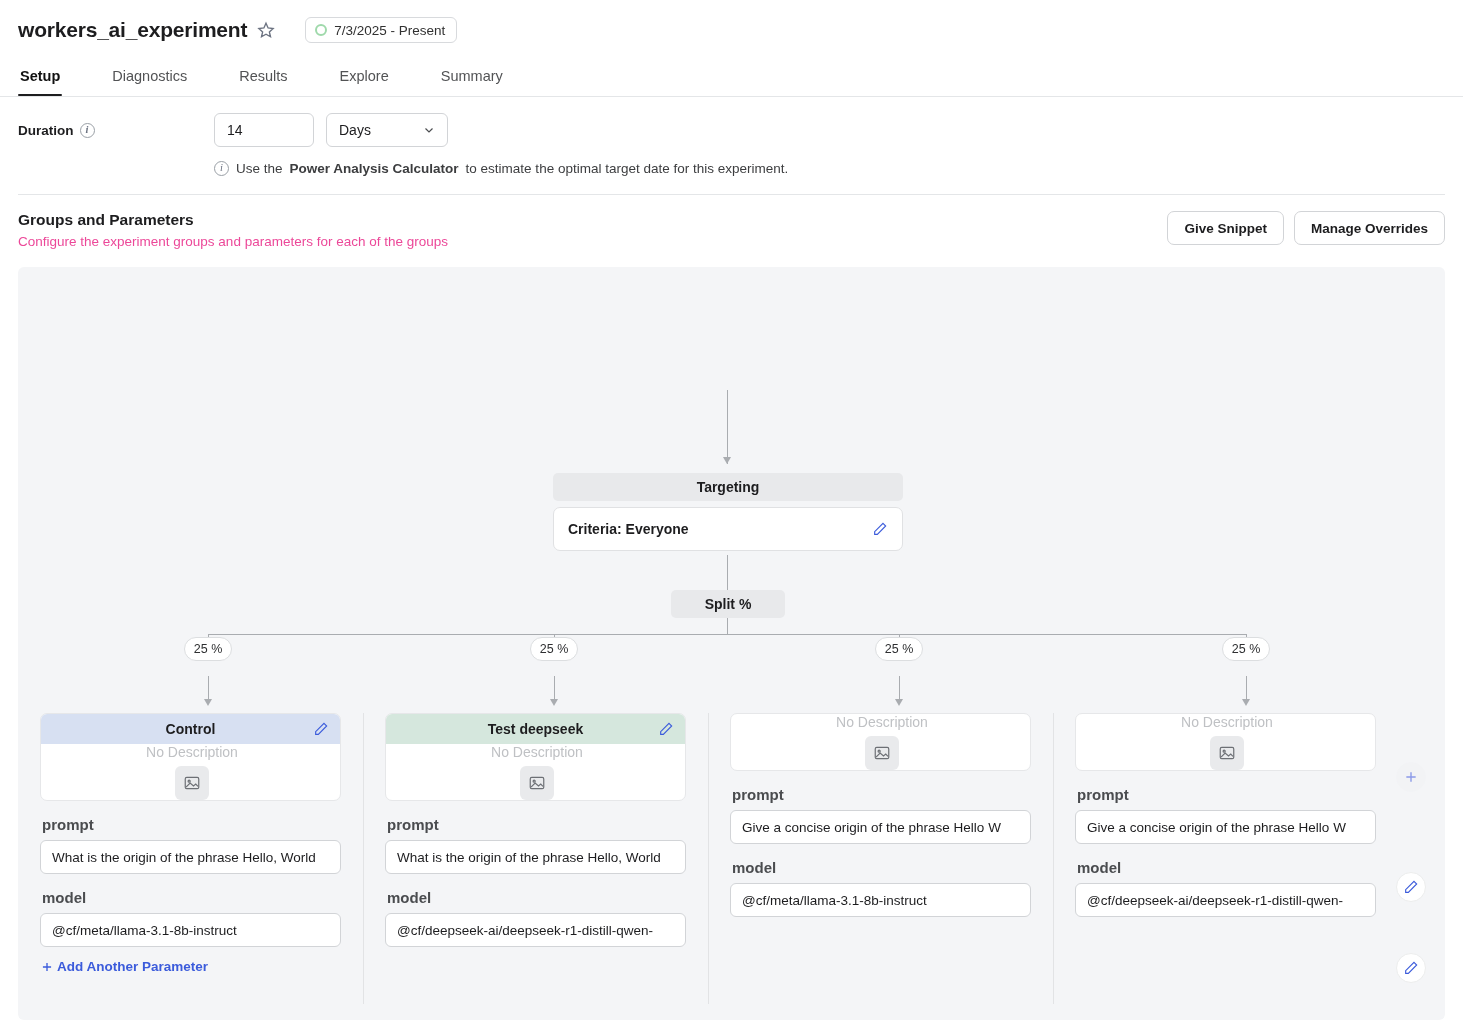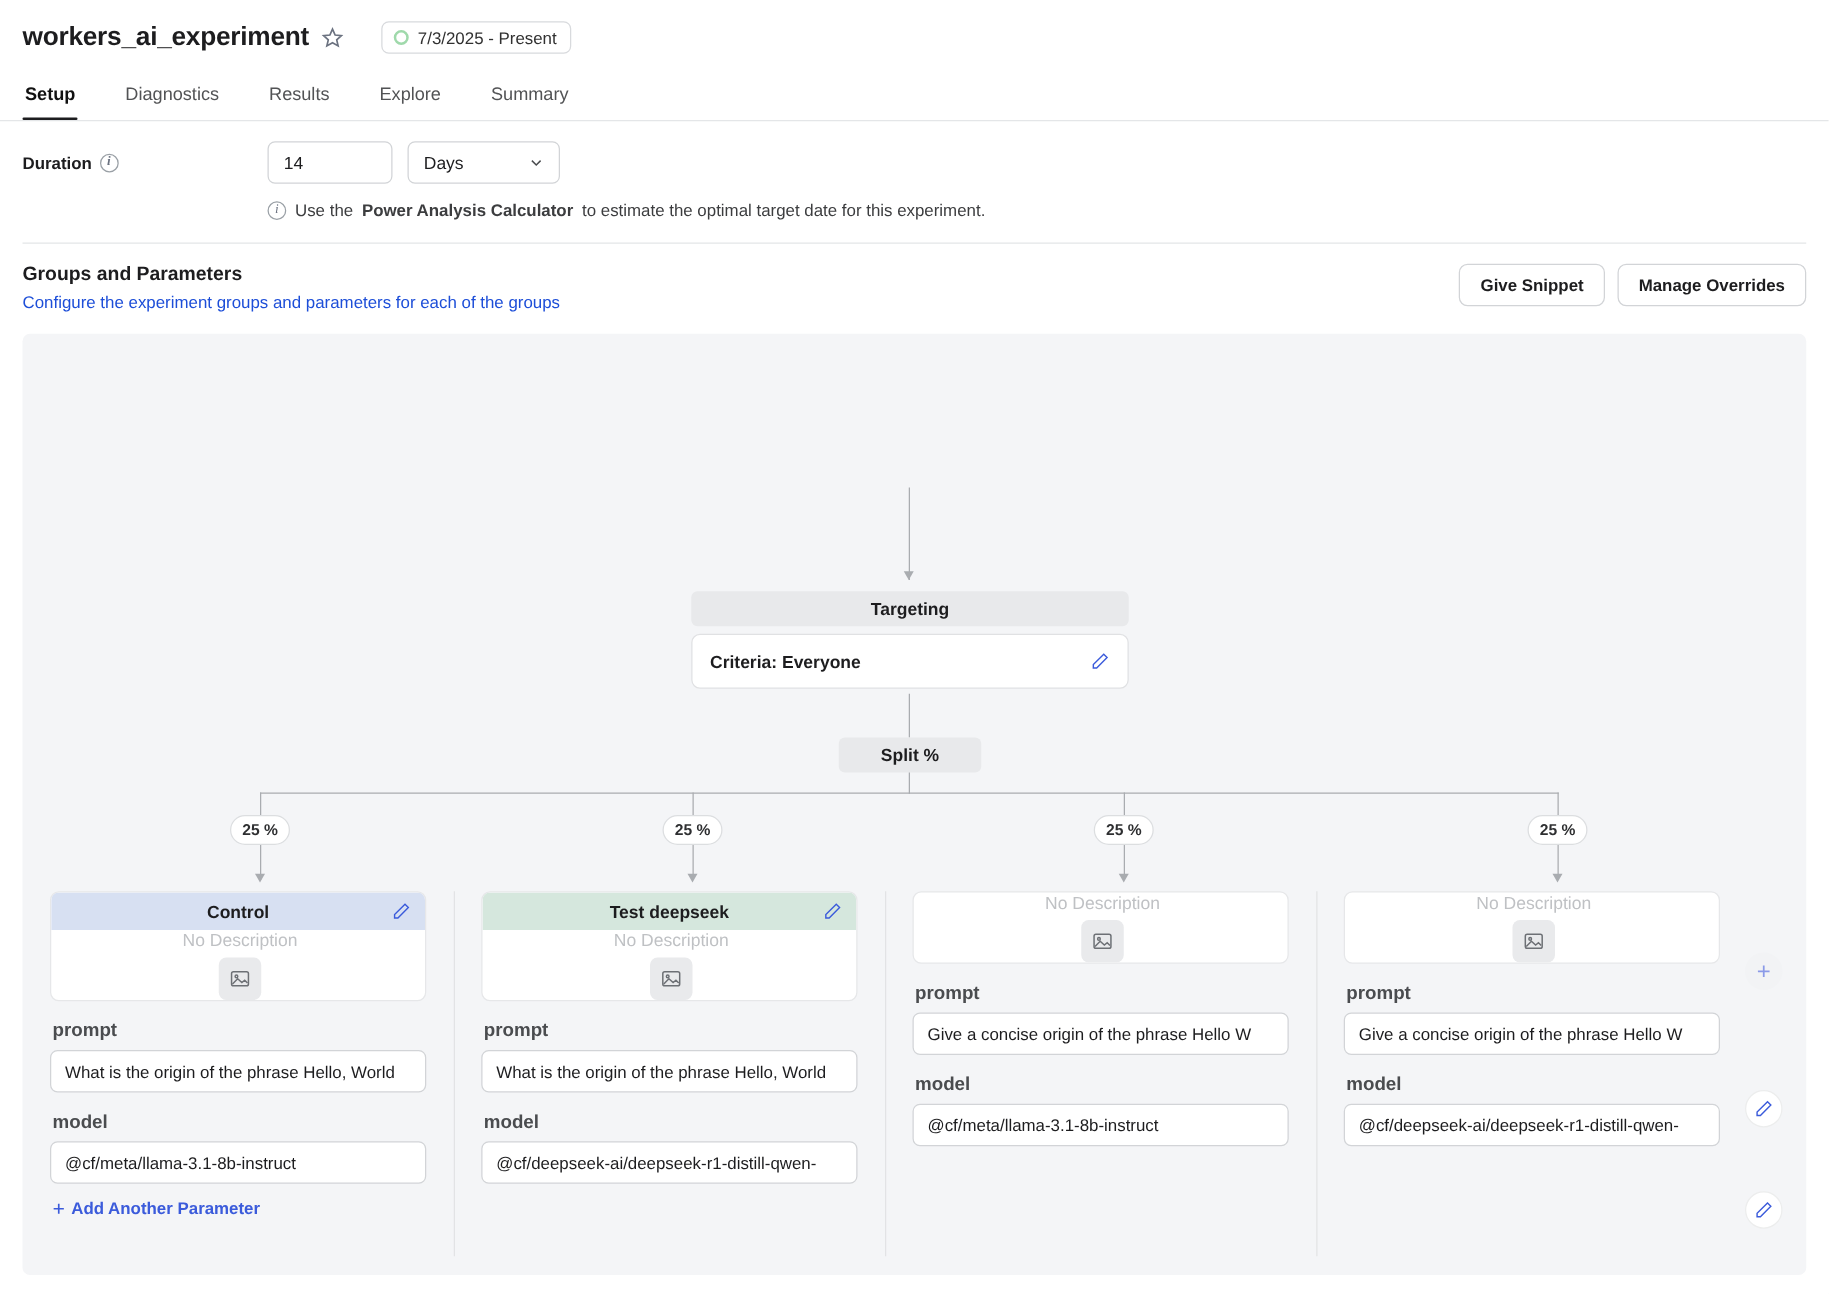--- a/index.html
+++ b/index.html
@@ -18,21 +18,21 @@
   .exp-title { font-size: 21px; font-weight: 700; letter-spacing: -0.2px; color: #1d1d1f; }
   .star-icon { width: 18px; height: 18px; color: #6b7280; display: inline-flex; align-items: center; justify-content: center; cursor: pointer; }
   .date-badge {
     display: inline-flex; align-items: center; gap: 7px;
     border: 1px solid #d8dadd; border-radius: 6px;
     padding: 4px 11px 4px 9px; font-size: 13.5px; color: #313131;
     background: #fff; margin-left: 20px; height: 26px;
   }
   .status-dot { width: 12px; height: 12px; border-radius: 50%; border: 2px solid #9fd9ab; background: #fff; display: inline-block; }
 
-  .tabs { display: flex; gap: 0; margin-top: 16px; position: relative; }
+  .tabs { display: flex; gap: 12px; margin-top: 16px; position: relative; }
   .tab {
     font-size: 14.5px; color: #525355; padding: 6px 2px 12px 2px;
     margin-right: 36px; cursor: pointer; position: relative; white-space: nowrap;
   }
   .tab.active { color: #111; font-weight: 700; }
   .tab.active:after {
     content: ""; position: absolute; left: 0; right: 0; bottom: 0;
     height: 2.5px; background: #1d1d1f; border-radius: 2px;
   }
   .header-rule { height: 1px; background: #e4e6e8; margin: 0; }
@@ -58,21 +58,21 @@
     padding: 0 12px; font-size: 14px; cursor: pointer;
   }
   .chevron { width: 12px; height: 12px; color: #4b4d50; }
   .power-note { margin-top: 14px; display: flex; align-items: center; gap: 7px; font-size: 13.5px; color: #3c3d3f; }
   .power-note b { font-weight: 700; }
   .section-rule { height: 1px; background: #e4e6e8; margin: 18px 18px 0 18px; }
 
   
   .groups-head { padding: 16px 18px 0 18px; display: flex; align-items: flex-start; justify-content: space-between; }
   .groups-title { font-size: 15.5px; font-weight: 700; color: #1d1d1f; }
-  .groups-sub { font-size: 13.5px; color: #1d4ed8; margin-top: 5px; }
+  .groups-sub { font-size: 13.5px; color: #ec4899; margin-top: 5px; }
   .groups-actions { display: flex; gap: 10px; }
   .btn {
     border: 1px solid #d2d4d7; border-radius: 7px; background: #fff;
     font-size: 13.5px; font-weight: 700; color: #1d1d1f;
     padding: 0 16px; height: 34px; display: inline-flex; align-items: center; cursor: pointer;
     font-family: "Liberation Sans", sans-serif;
   }
 
   
   .canvas {
@@ -104,24 +104,24 @@
   .target-text { font-size: 14px; font-weight: 700; color: #1d1d1f; }
 
   .split-pill {
     position: absolute; left: 653px; top: 323px;
     width: 114px; height: 28px; background: #e8e9eb; border-radius: 5px;
     display: flex; align-items: center; justify-content: center;
     font-size: 14px; font-weight: 700; color: #1d1d1f;
   }
 
   .pct-badge {
-    position: absolute; width: 48px; height: 24px; top: 385px;
+    position: absolute; width: 48px; height: 24px; top: 370px;
     background: #fff; border: 1px solid #dcdee0; border-radius: 12px;
     display: flex; align-items: center; justify-content: center;
-    font-size: 12.5px; color: #2e2f31; font-weight: 700;
+    font-size: 12.5px; color: #2e2f31; font-weight: 400;
   }
 
   
   .pencil { width: 16px; height: 16px; color: #3b5bdb; cursor: pointer; flex: none; }
 
   
   .line-v { position: absolute; width: 1px; background: #a9acb0; }
   .line-h { position: absolute; height: 1px; background: #a9acb0; }
   .arrow-head {
     position: absolute; width: 0; height: 0;

